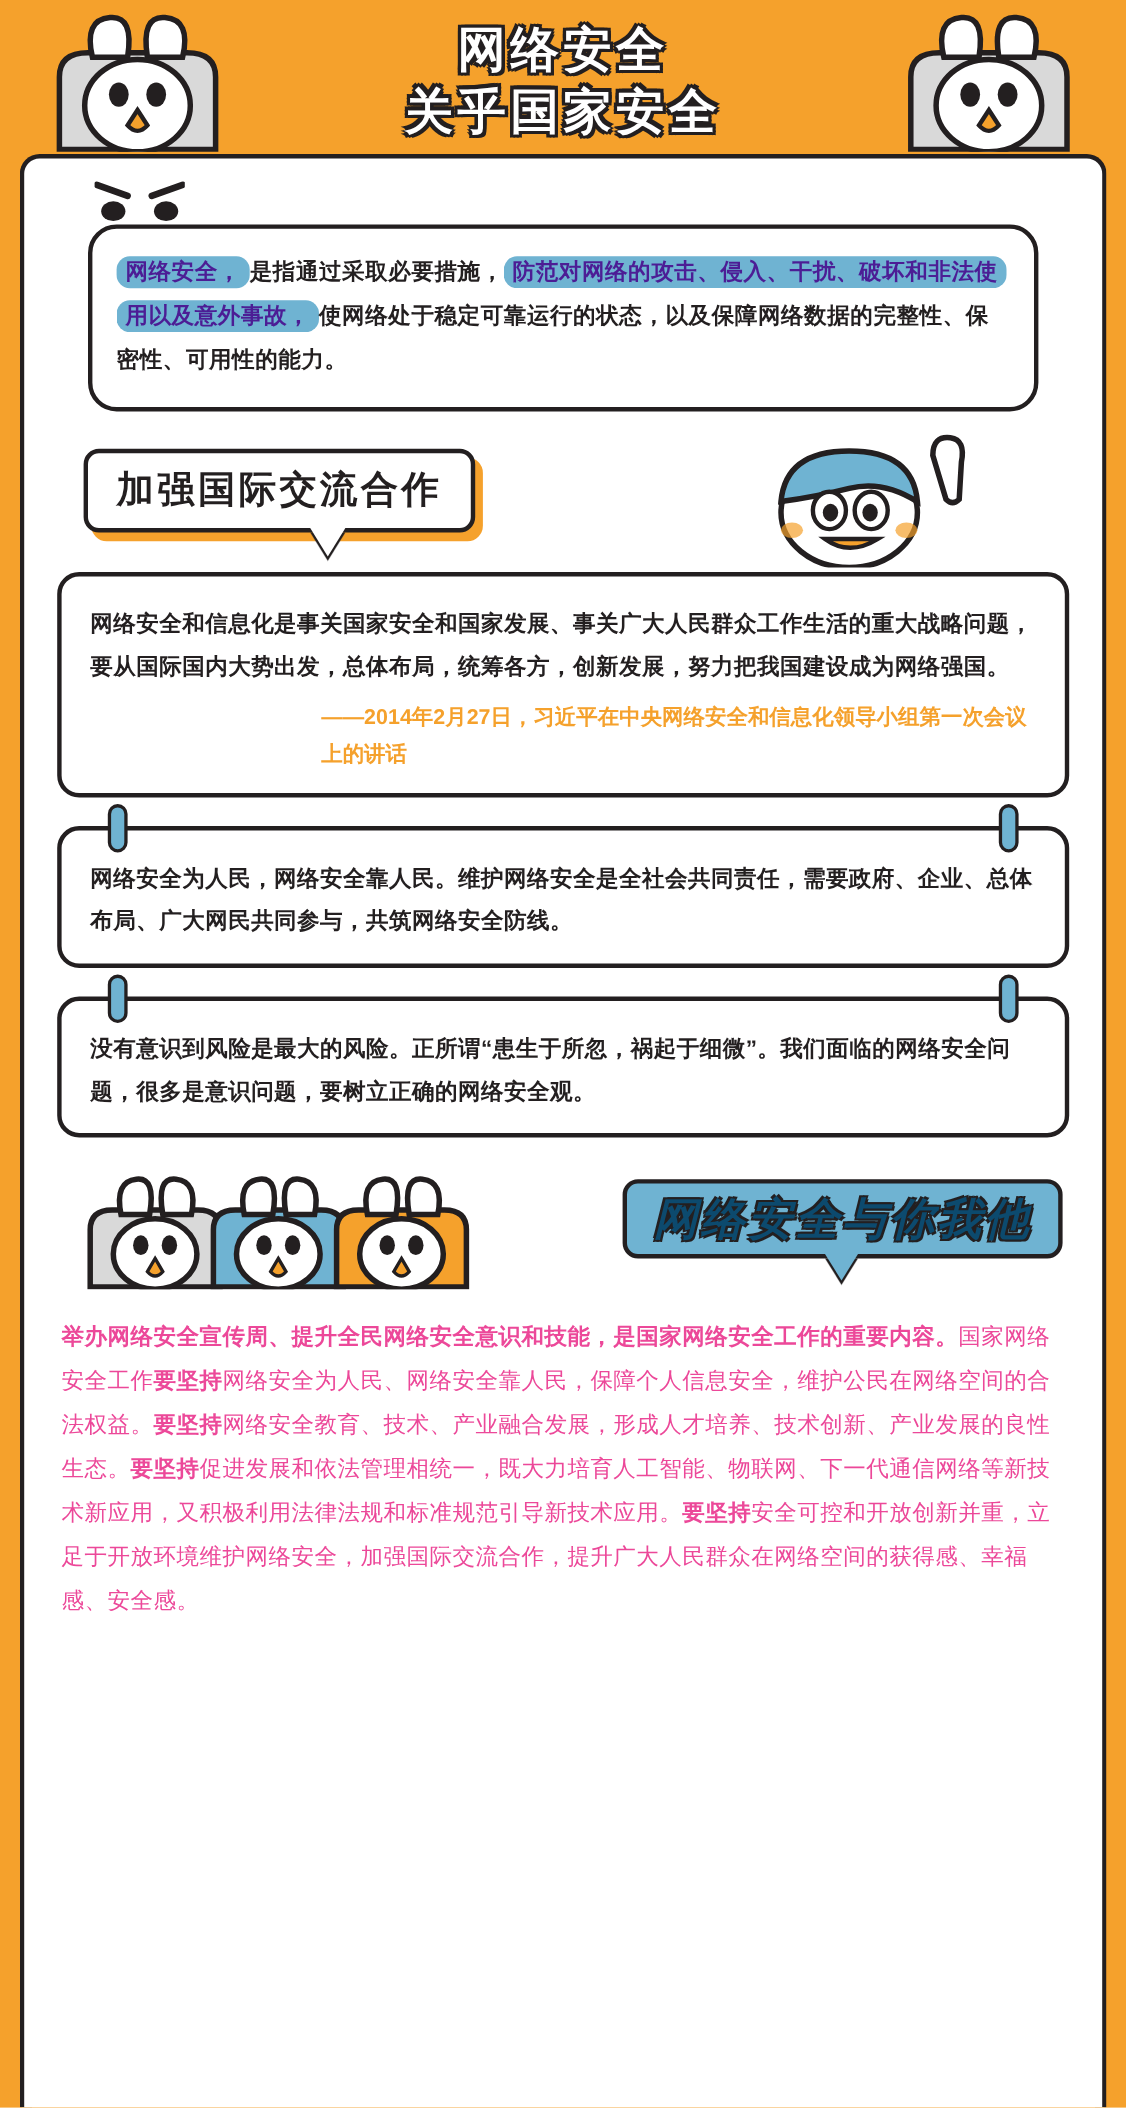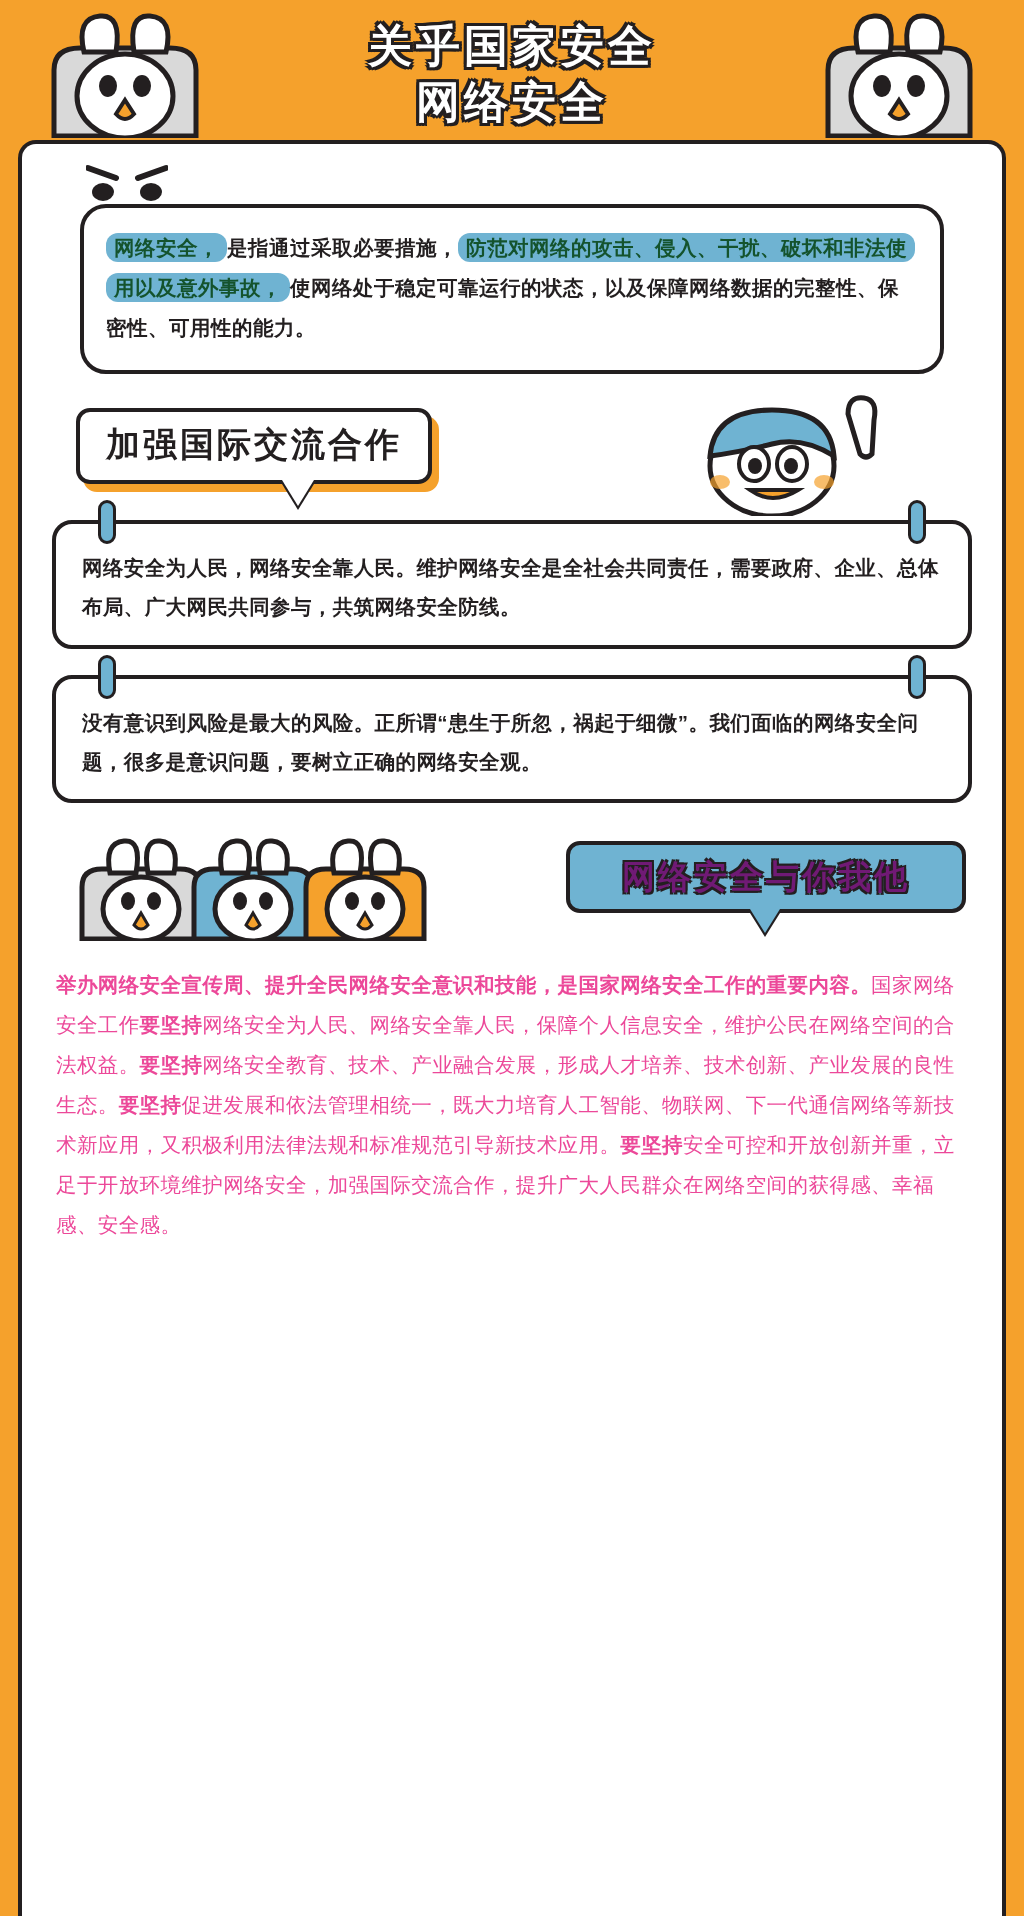--- a/index.html
+++ b/index.html
@@ -76,21 +76,21 @@
     padding: 20px 22px 22px 22px;
     background: #fff;
     font-size: 20.5px;
     line-height: 1.95;
     color: #231f20;
     font-weight: 700;
     letter-spacing: 0.5px;
   }
   .hl {
     background: #6FB3D2;
-    color: #14532d;
+    color: #4c1d95;
     border-radius: 12px;
     padding: 3px 8px;
     display: inline;
     box-decoration-break: clone;
     -webkit-box-decoration-break: clone;
   }
 
   
   .sec1-row {
     position: relative;
@@ -185,27 +185,28 @@
     width: 400px;
     height: 72px;
     background: #6FB3D2;
     border: 4px solid #231f20;
     border-radius: 14px;
     display: flex;
     align-items: center;
     justify-content: center;
   }
   .sec2-banner span {
-    color: #701a75;
-    font-size: 33px;
+    color: #0c4a6e;
+    font-size: 40px;
     font-weight: 700;
     letter-spacing: 3px;
     text-shadow:
       -2px -2px 0 #231f20, 2px -2px 0 #231f20,
       -2px 2px 0 #231f20, 2px 2px 0 #231f20;
+    font-style: italic;
   }
   .sec2-banner::after {
     content: "";
     position: absolute;
     left: 46%;
     bottom: -24px;
     width: 0; height: 0;
     border-left: 15px solid transparent;
     border-right: 15px solid transparent;
     border-top: 24px solid #6FB3D2;
@@ -241,22 +242,22 @@
     <path d="M14 128 L14 62 Q14 40 40 40 L130 40 Q156 40 156 62 L156 128 Z" fill="#D9D9D9" stroke="#231f20" stroke-width="5"></path>
     <path d="M44 44 Q36 10 60 8 Q82 6 76 44 Z" fill="#ffffff" stroke="#231f20" stroke-width="5"></path>
     <path d="M126 44 Q134 10 110 8 Q88 6 94 44 Z" fill="#ffffff" stroke="#231f20" stroke-width="5"></path>
     <ellipse cx="85" cy="88" rx="48" ry="42" fill="#ffffff" stroke="#231f20" stroke-width="5"></ellipse>
     <ellipse cx="68" cy="78" rx="9" ry="11" fill="#231f20"></ellipse>
     <ellipse cx="102" cy="78" rx="9" ry="11" fill="#231f20"></ellipse>
     <path d="M85 92 L94 106 Q85 116 76 106 Z" fill="#F5A12C" stroke="#231f20" stroke-width="4"></path>
   </svg>
 
   <div class="header-title">
+    <div>网络安全</div>
     <div>关乎国家安全</div>
-    <div>网络安全</div>
   </div>
 
   <svg class="head-char right" viewBox="0 0 170 130">
     <path d="M14 128 L14 62 Q14 40 40 40 L130 40 Q156 40 156 62 L156 128 Z" fill="#D9D9D9" stroke="#231f20" stroke-width="5"></path>
     <path d="M44 44 Q36 10 60 8 Q82 6 76 44 Z" fill="#ffffff" stroke="#231f20" stroke-width="5"></path>
     <path d="M126 44 Q134 10 110 8 Q88 6 94 44 Z" fill="#ffffff" stroke="#231f20" stroke-width="5"></path>
     <ellipse cx="85" cy="88" rx="48" ry="42" fill="#ffffff" stroke="#231f20" stroke-width="5"></ellipse>
     <ellipse cx="68" cy="78" rx="9" ry="11" fill="#231f20"></ellipse>
     <ellipse cx="102" cy="78" rx="9" ry="11" fill="#231f20"></ellipse>
     <path d="M85 92 L94 106 Q85 116 76 106 Z" fill="#F5A12C" stroke="#231f20" stroke-width="4"></path>
@@ -290,20 +291,24 @@
       <ellipse cx="103" cy="72" rx="7" ry="8" fill="#231f20"></ellipse>
       <ellipse cx="139" cy="72" rx="7" ry="8" fill="#231f20"></ellipse>
       <path d="M98 96 Q120 112 146 96 Z" fill="#F5A12C" stroke="#231f20" stroke-width="4"></path>
       <ellipse cx="68" cy="88" rx="10" ry="7" fill="#F5A12C" opacity="0.7"></ellipse>
       <ellipse cx="172" cy="88" rx="10" ry="7" fill="#F5A12C" opacity="0.7"></ellipse>
     </svg>
   </div>
 
   <div class="quotes">
 
+    <div class="qcard">
+      <div class="qtext">网络安全和信息化是事关国家安全和国家发展、事关广大人民群众工作生活的重大战略问题，要从国际国内大势出发，总体布局，统筹各方，创新发展，努力把我国建设成为网络强国。</div>
+      <div class="qsrc">——2014年2月27日，习近平在中央网络安全和信息化领导小组第一次会议上的讲话</div>
+    </div>
 
     <div class="qcard">
       <div class="staple sl top"></div>
       <div class="staple sr top"></div>
       <div class="qtext">网络安全为人民，网络安全靠人民。维护网络安全是全社会共同责任，需要政府、企业、总体布局、广大网民共同参与，共筑网络安全防线。</div>
     </div>
 
     <div class="qcard">
       <div class="staple sl top"></div>
       <div class="staple sr top"></div>

